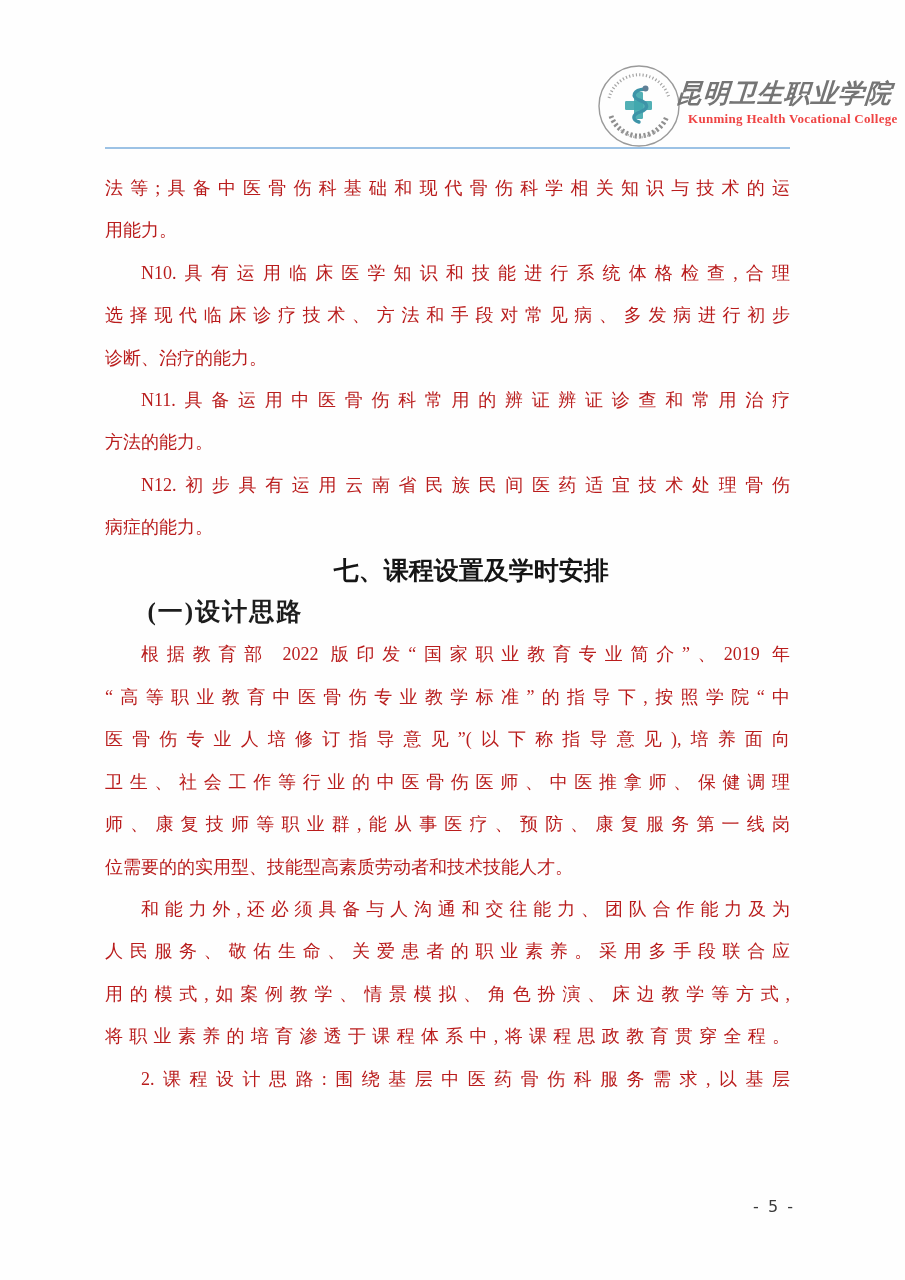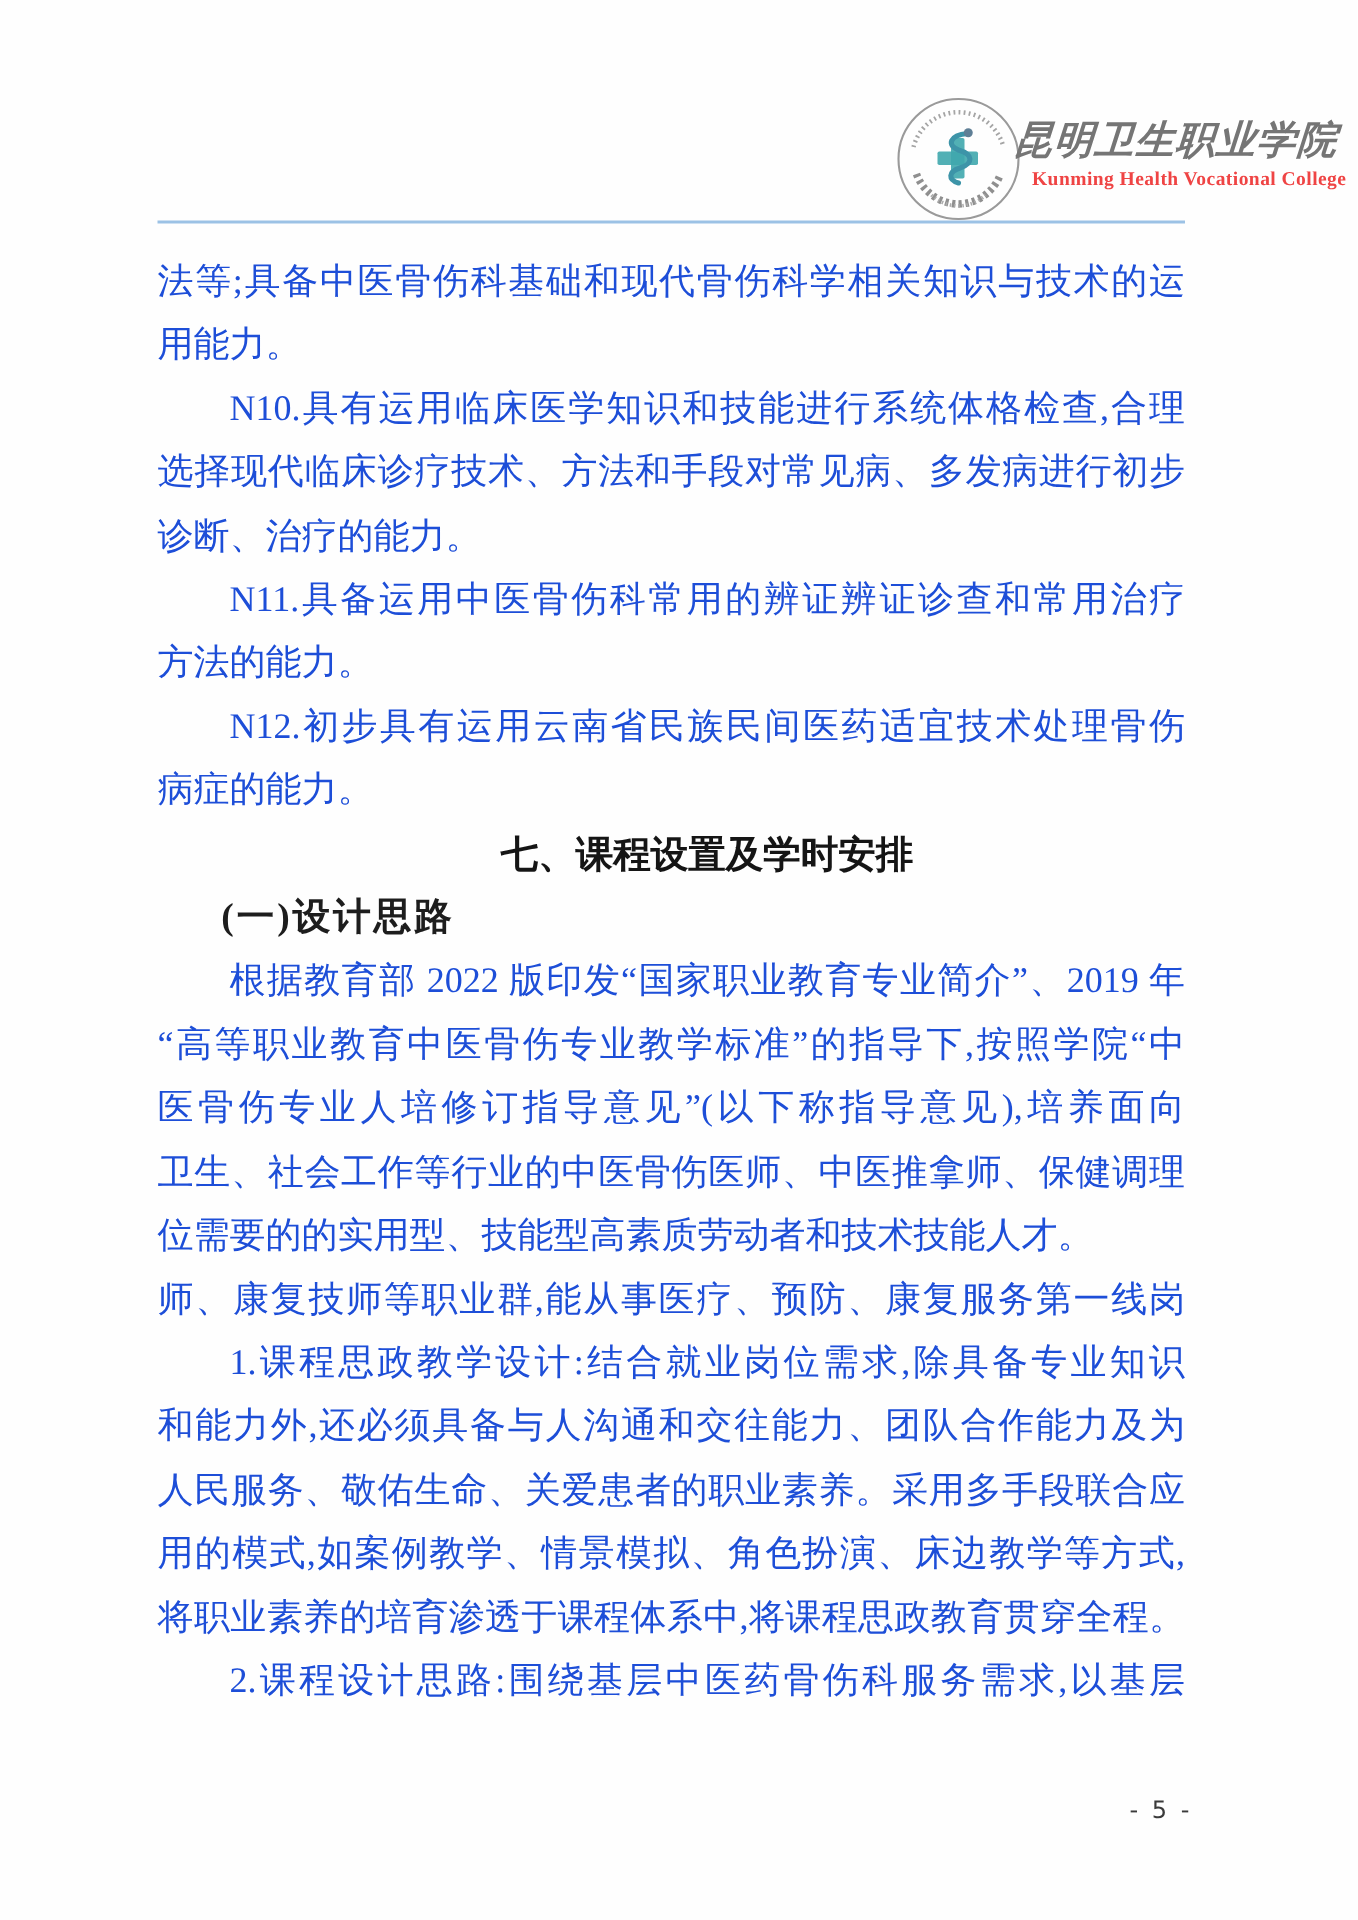--- a/index.html
+++ b/index.html
@@ -27,22 +27,22 @@
     letter-spacing:0.3px; white-space:nowrap;
   }
   .header-rule {
     position:absolute; left:105px; top:147px;
     width:685px; height:2px;
   }
 
   
   .doc-body { position:absolute; left:105px; top:167px; width:685px; }
   .line {
-    line-height:42.4px; font-size:24px;
-    text-align:justify; color:#1d4ed8;
+    line-height:42.4px; font-size:18px;
+    text-align:justify; color:#b91c1c;
     white-space:normal;
   }
   .line.fill { text-align-last:justify; }
   .line.end  { text-align-last:left; }
   .para.indent .line:first-child { text-indent:2em; }
 
   .heading1 .line {
     font-family:"Liberation Sans","DejaVu Sans",sans-serif;
     font-weight:700; font-size:25px; color:#151515;
     text-align:center; text-align-last:auto; text-indent:1.9em;
@@ -114,25 +114,24 @@
         <div class="line end">七、课程设置及学时安排</div>
       </div>
       <div class="para heading2">
         <div class="line end">(一)设计思路</div>
       </div>
       <div class="para body indent">
         <div class="line fill">根据教育部 2022 版印发“国家职业教育专业简介”、2019 年</div>
         <div class="line fill">“高等职业教育中医骨伤专业教学标准”的指导下,按照学院“中</div>
         <div class="line fill">医骨伤专业人培修订指导意见”(以下称指导意见),培养面向</div>
         <div class="line fill">卫生、社会工作等行业的中医骨伤医师、中医推拿师、保健调理</div>
+        <div class="line fill">师、康复技师等职业群,能从事医疗、预防、康复服务第一线岗</div>
         <div class="line end">位需要的的实用型、技能型高素质劳动者和技术技能人才。</div>
-        <div class="line fill">师、康复技师等职业群,能从事医疗、预防、康复服务第一线岗</div>
       </div>
       <div class="para body indent">
-        <div class="line fill">1.课程思政教学设计:结合就业岗位需求,除具备专业知识</div>
         <div class="line fill">和能力外,还必须具备与人沟通和交往能力、团队合作能力及为</div>
         <div class="line fill">人民服务、敬佑生命、关爱患者的职业素养。采用多手段联合应</div>
         <div class="line fill">用的模式,如案例教学、情景模拟、角色扮演、床边教学等方式,</div>
         <div class="line fill">将职业素养的培育渗透于课程体系中,将课程思政教育贯穿全程。</div>
       </div>
       <div class="para body indent">
         <div class="line fill">2.课程设计思路:围绕基层中医药骨伤科服务需求,以基层</div>
       </div>
     </main>
 

